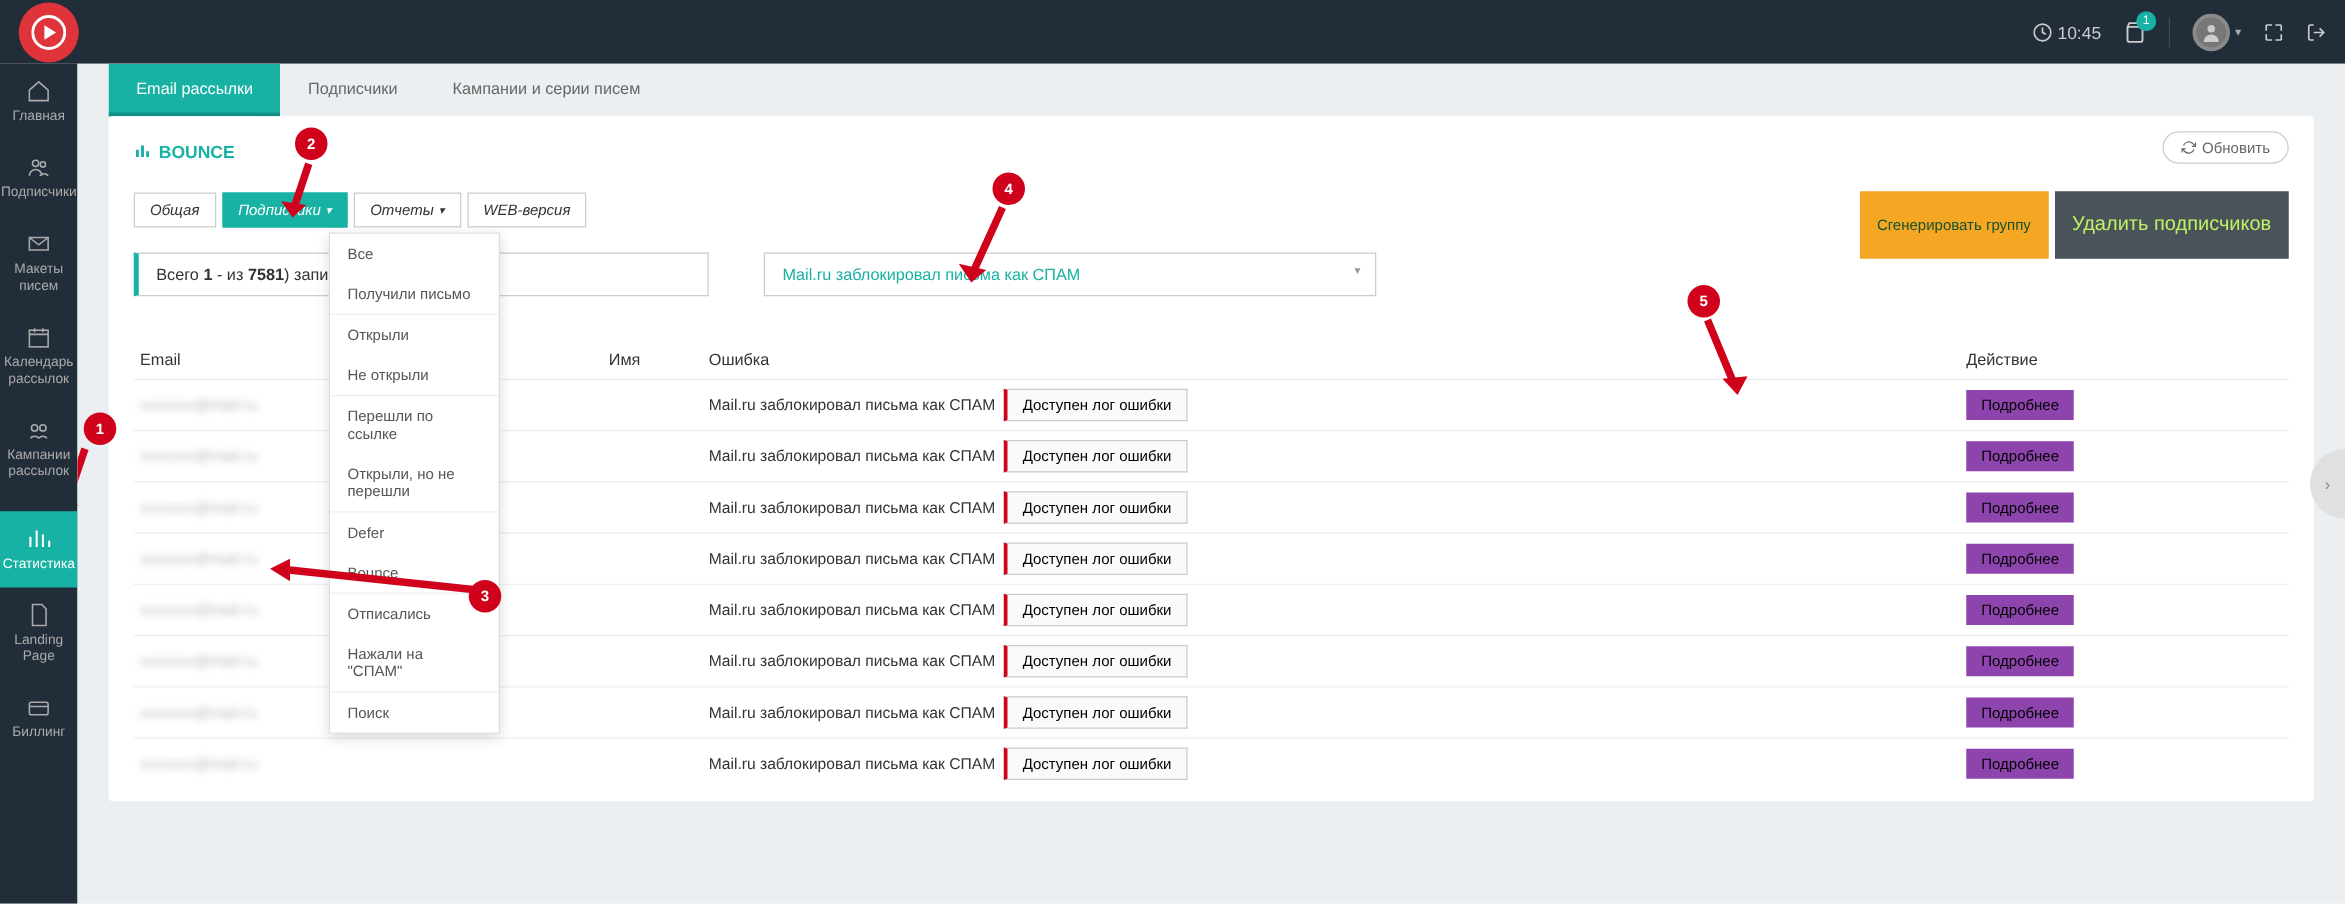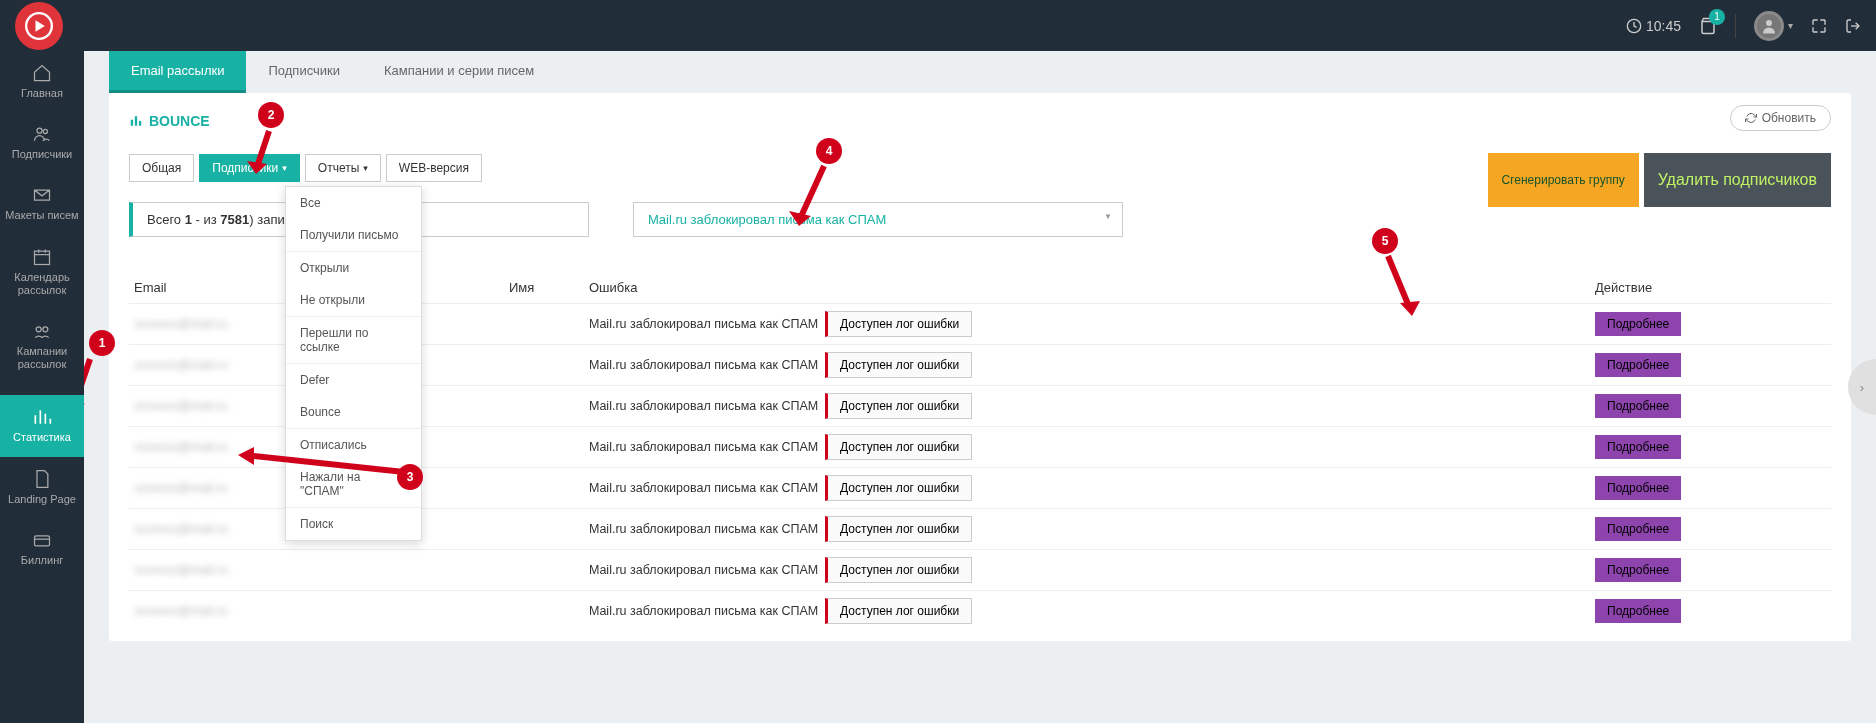--- a/index.html
+++ b/index.html
@@ -11,39 +11,39 @@
 .logo svg { width: 28px; height: 28px; fill: #fff; }
 .header-right { display: flex; align-items: center; gap: 18px; color: #ccc; font-size: 14px; text-align: center; }
 .header-item { display: flex; align-items: center; gap: 4px; cursor: pointer; position: relative; }
 .avatar { width: 30px; height: 30px; border-radius: 50%; background: #777; border: 3px solid #8a8a8a; display: flex; align-items: center; justify-content: center; }
 .cart-badge { position: absolute; top: -8px; right: -8px; background: #17b2a4; color: #fff; font-size: 10px; width: 16px; height: 16px; border-radius: 50%; display: flex; align-items: center; justify-content: center; }
 
 
 .layout { display: flex; height: calc(100% - 51px); }
 
 
-.sidebar { width: 84px; background: #222d3a; display: flex; flex-direction: column; }
+.sidebar { width: 62px; background: #222d3a; display: flex; flex-direction: column; }
 .side-item { display: flex; flex-direction: column; align-items: center; justify-content: center; padding: 12px 2px; color: #aaa; cursor: pointer; font-size: 11px; text-align: center; line-height: 1.2; gap: 4px; }
 .side-item.active { background: #17b2a4; color: #fff; margin-top: 12px; }
 .side-item svg { width: 20px; height: 20px; fill: currentColor; }
 
 
 .main { flex: 1; background: #eceff1; padding: 0; position: relative; overflow: hidden; }
 
 
 .tabs { display: flex; padding: 0 25px; margin-top: 0; }
 .tab { padding: 12px 22px; font-size: 13px; color: #666; cursor: pointer; }
 .tab.active { background: #17b2a4; color: #fff; border-bottom: 3px solid #128f84; }
 
 
 .card { background: #fff; margin: 0 25px 25px; border-radius: 3px; padding: 20px 20px 10px; position: relative; }
 .card-title { color: #17b2a4; font-weight: bold; font-size: 14px; display: flex; align-items: center; gap: 6px; }
 .refresh-btn { position: absolute; right: 20px; top: 12px; border: 1px solid #ccc; border-radius: 15px; padding: 5px 14px; font-size: 12px; background: #fff; color: #666; cursor: pointer; display: flex; align-items: center; gap: 5px; }
 
-.pill-row { display: flex; gap: 5px; margin-top: 25px; }
+.pill-row { display: flex; gap: 5px; margin-top: 25px; font-style: italic; }
 .pill { border: 1px solid #ccc; padding: 6px 12px; font-size: 12px; background: #fff; cursor: pointer; display: flex; align-items: center; gap: 4px; }
 .pill.active { background: #17b2a4; color: #fff; border-color: #17b2a4; }
 
 .action-btns { position: absolute; right: 20px; top: 60px; display: flex; gap: 5px; }
 .btn-warn { background: #f5a623; color: #14532d; border: none; padding: 6px 14px; font-size: 12px; cursor: pointer; }
 .btn-dark { background: #4a525a; color: #bef264; border: none; padding: 18px 14px; font-size: 16px; cursor: pointer; }
 
 .filter-row { display: flex; gap: 20px; margin-top: 20px; align-items: center; }
 .count-box { border: 1px solid #ccc; border-left: 4px solid #17b2a4; padding: 9px 14px; font-size: 13px; width: 460px; background: #fff; }
 .select-box { border: 1px solid #ccc; padding: 9px 14px; font-size: 13px; width: 490px; background: #fff; color: #17b2a4; position: relative; margin-left: 24px; }
@@ -230,20 +230,21 @@
           <span>Mail.ru заблокировал письма как СПАМ</span>
         </div>
       </div>
 
       <div class="dropdown">
         <div class="dd-item">Все</div>
         <div class="dd-item">Получили письмо</div>
         <div class="dd-item dd-sep">Открыли</div>
         <div class="dd-item">Не открыли</div>
         <div class="dd-item dd-sep">Перешли по ссылке</div>
+        <div class="dd-item">Открыли, но не перешли</div>
         <div class="dd-item dd-sep">Defer</div>
         <div class="dd-item">Bounce</div>
         <div class="dd-item dd-sep">Отписались</div>
         <div class="dd-item">Нажали на "СПАМ"</div>
         <div class="dd-item dd-sep">Поиск</div>
       </div>
 
       <div class="table">
         <div class="thead">
           <div class="col-email">Email</div>

